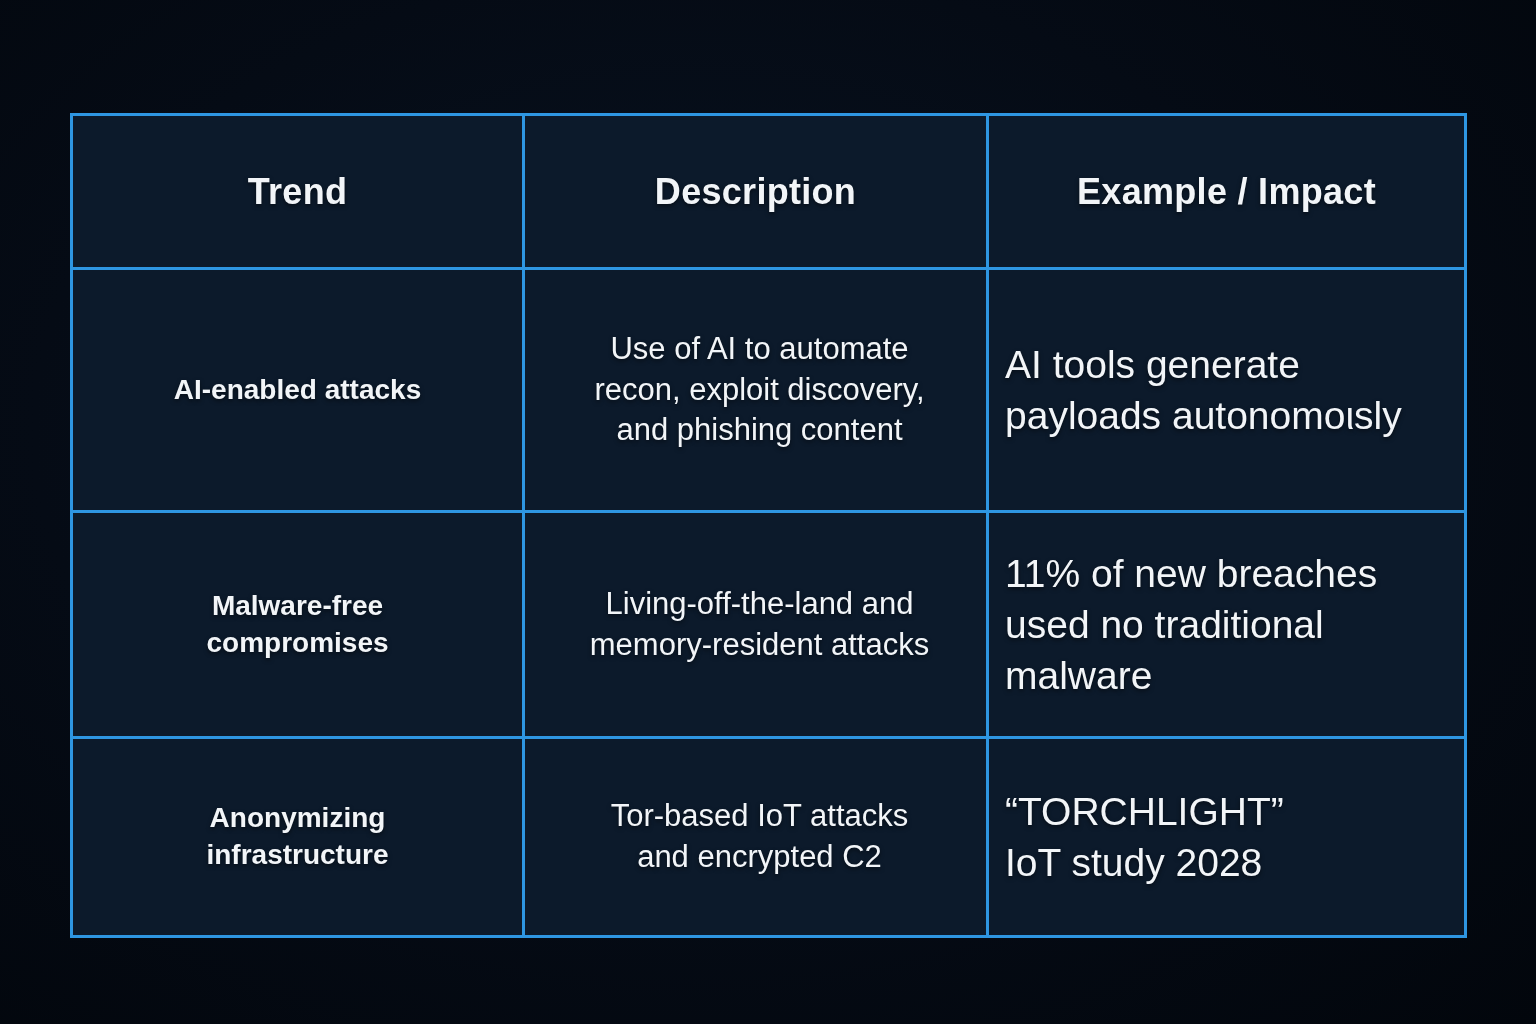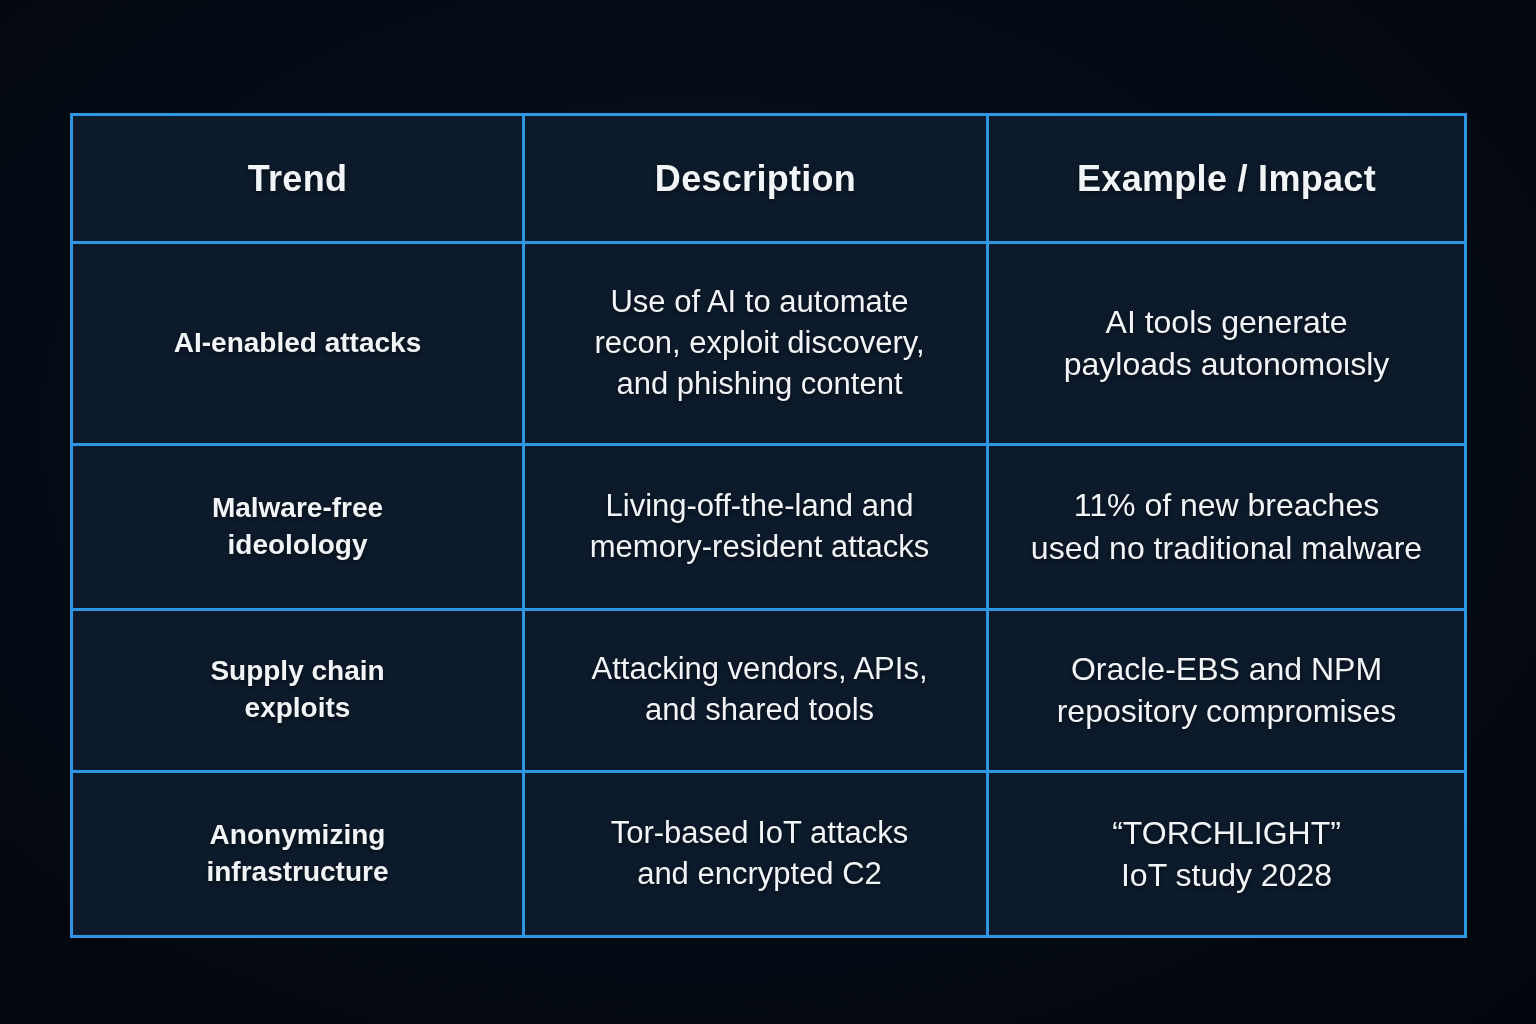--- a/index.html
+++ b/index.html
@@ -44,23 +44,23 @@
     text-align:center;
     padding:0 20px;
   }
   td.desc{
     font-size:31px;
     font-weight:400;
     text-align:center;
     padding:0 22px 0 30px;
   }
   td.example{
-    font-size:32px;
+    font-size:39px;
     font-weight:400;
-    text-align:center;
+    text-align:left;
     padding:0 16px;
   }
 </style>
 </head>
 <body>
 
 <div class="stage">
   <div class="table-wrap">
     <table>
       <colgroup>
@@ -77,33 +77,25 @@
       <tr style="height:169px">
         <td class="trend">AI-enabled attacks</td>
         <td class="desc">Use of AI to automate
 recon, exploit discovery,
 and phishing content</td>
         <td class="example">AI tools generate
 payloads autonomoιsly</td>
       </tr>
       <tr style="height:138px">
         <td class="trend">Malware-free
-ideolology</td>
+compromises</td>
         <td class="desc">Living-off-the-land and
 memory-resident attacks</td>
         <td class="example">11% of new breaches
 used no traditional malware</td>
-      </tr>
-      <tr style="height:136px">
-        <td class="trend">Supply chain
-exploits</td>
-        <td class="desc">Attacking vendors, APIs,
-and shared tools</td>
-        <td class="example">Oracle-EBS and NPM
-repository compromises</td>
       </tr>
       <tr style="height:138px">
         <td class="trend">Anonymizing
 infrastructure</td>
         <td class="desc">Tor-based IoT attacks
 and encrypted C2</td>
         <td class="example">“TORCHLIGHT”
 IoT study 2028</td>
       </tr>
     </tbody>

